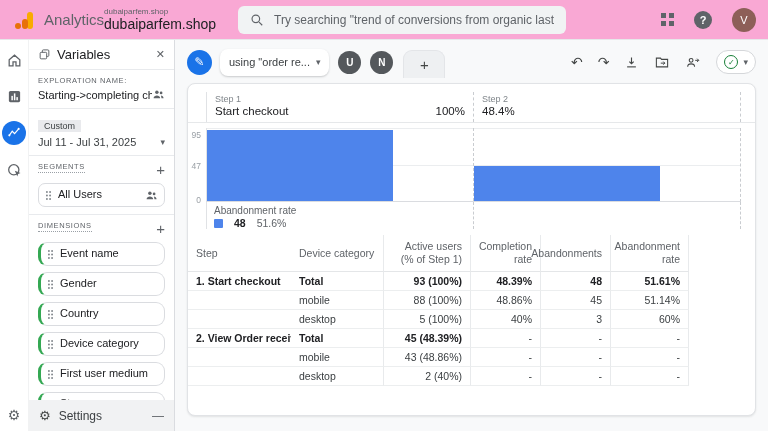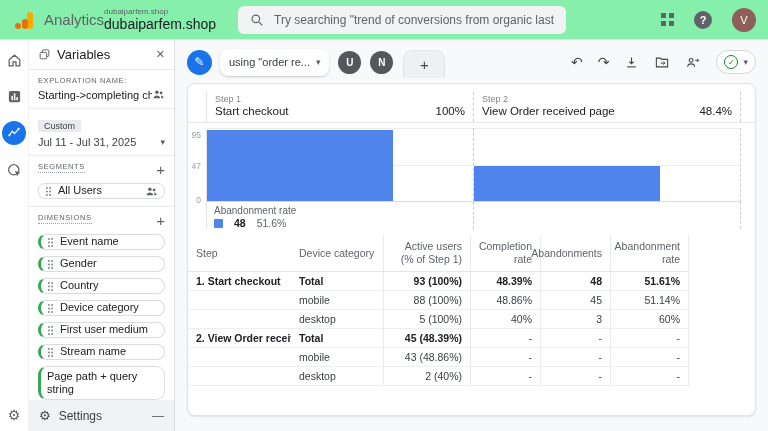--- a/index.html
+++ b/index.html
@@ -1,21 +1,21 @@
 <!DOCTYPE html>
 <html><head>
 <meta charset="utf-8">
 <style>
   * { margin:0; padding:0; box-sizing:border-box; }
   html,body { width:768px; height:431px; overflow:hidden; background:#fff;
     font-family:"Liberation Sans","DejaVu Sans",sans-serif; color:#202124; }
 
   
   .topbar { height:40px; display:flex; align-items:center; padding:0 12px;
-    border-bottom:1px solid #e6e8ea; background:#86efac; position:relative; }
+    border-bottom:1px solid #e6e8ea; background:#f9a8d4; position:relative; }
   .ga-logo { position:relative; width:24px; height:22px; flex:0 0 auto; }
   .ga-logo .b1 { position:absolute; right:3px; bottom:2px; width:6px; height:17px; background:#f9ab00; border-radius:3px; }
   .ga-logo .b2 { position:absolute; left:10px; bottom:2px; width:6px; height:10px; background:#e8710a; border-radius:3px; }
   .ga-logo .b3 { position:absolute; left:3px; bottom:2px; width:6px; height:6px; background:#e8710a; border-radius:50%; }
   .brand { font-size:15px; color:#5f6368; margin-left:8px; }
   .prop { line-height:1.15; }
   .prop-small { font-size:8px; color:#5f6368; }
   .prop-big { font-size:14px; color:#202124; }
   .search { margin-left:22px; width:328px; height:28px; background:#f1f3f4; border-radius:6px;
     display:flex; align-items:center; gap:10px; padding:0 12px; cursor:text; }
@@ -50,21 +50,21 @@
   .plabel.dotted { border-bottom:1px dotted #9aa0a6; display:inline-block; padding-bottom:1px; }
   .expl-row { display:flex; align-items:center; margin-top:3px; }
   .expl-name { font-size:11px; color:#202124; flex:1; white-space:nowrap; overflow:hidden; }
   .chip-custom { display:inline-block; font-size:9px; color:#3c4043; background:#e9eaed;
     border-radius:0; padding:1px 6px; }
   .date-row { display:flex; align-items:center; margin-top:3px; cursor:pointer; }
   .date-text { font-size:11px; color:#3c4043; flex:1; }
   .caret { font-size:9px; color:#5f6368; }
   .sec-head { display:flex; align-items:flex-start; }
   .sec-head .plus { margin-left:auto; font-size:15px; color:#5f6368; line-height:1; cursor:pointer; }
-  .vchip { margin-top:6px; height:16px; border:1px solid #dadce0; border-radius:7px; background:#fff;
+  .vchip { margin-top:6px; height:24px; border:1px solid #dadce0; border-radius:7px; background:#fff;
     display:flex; align-items:center; gap:6px; padding:0 6px; cursor:grab; }
   .vchip .lbl { font-size:11px; color:#202124; flex:1; line-height:1.2; }
   .dim-chip { border-left:3px solid #34a853;border-radius:9px; }
   .dim-chip.tall { height:34px; }
   .dims-list { display:flex; flex-direction:column; }
   .settings-bar { position:absolute; left:0; right:0; bottom:0; height:31px; background:#f1f2f3;
     display:flex; align-items:center; gap:8px; padding:0 10px; cursor:pointer; }
   .settings-bar .gear { font-size:13px; color:#444746; }
   .settings-bar .lbl { font-size:12px; color:#3c4043; }
   .settings-bar .min { margin-left:auto; color:#5f6368; font-size:12px; }
@@ -393,21 +393,20 @@
             <div class="shead s1">
               <div class="step-mini">Step 1</div>
               <div class="step-line">
                 <span class="step-name">Start checkout</span>
                 <span class="step-pct">100%</span>
               </div>
             </div>
             <div class="shead s2">
               <div class="step-mini">Step 2</div>
               <div class="step-line">
-                <span class="step-name">View Order received page</span>
                 <span class="step-pct">48.4%</span>
               </div>
             </div>
           </div>
         </div>
         <div class="plot-wrap">
           <div class="gl g95"></div>
             <div class="gl g47"></div>
           <span class="tick t95">95</span>
           <span class="tick t47">47</span>

